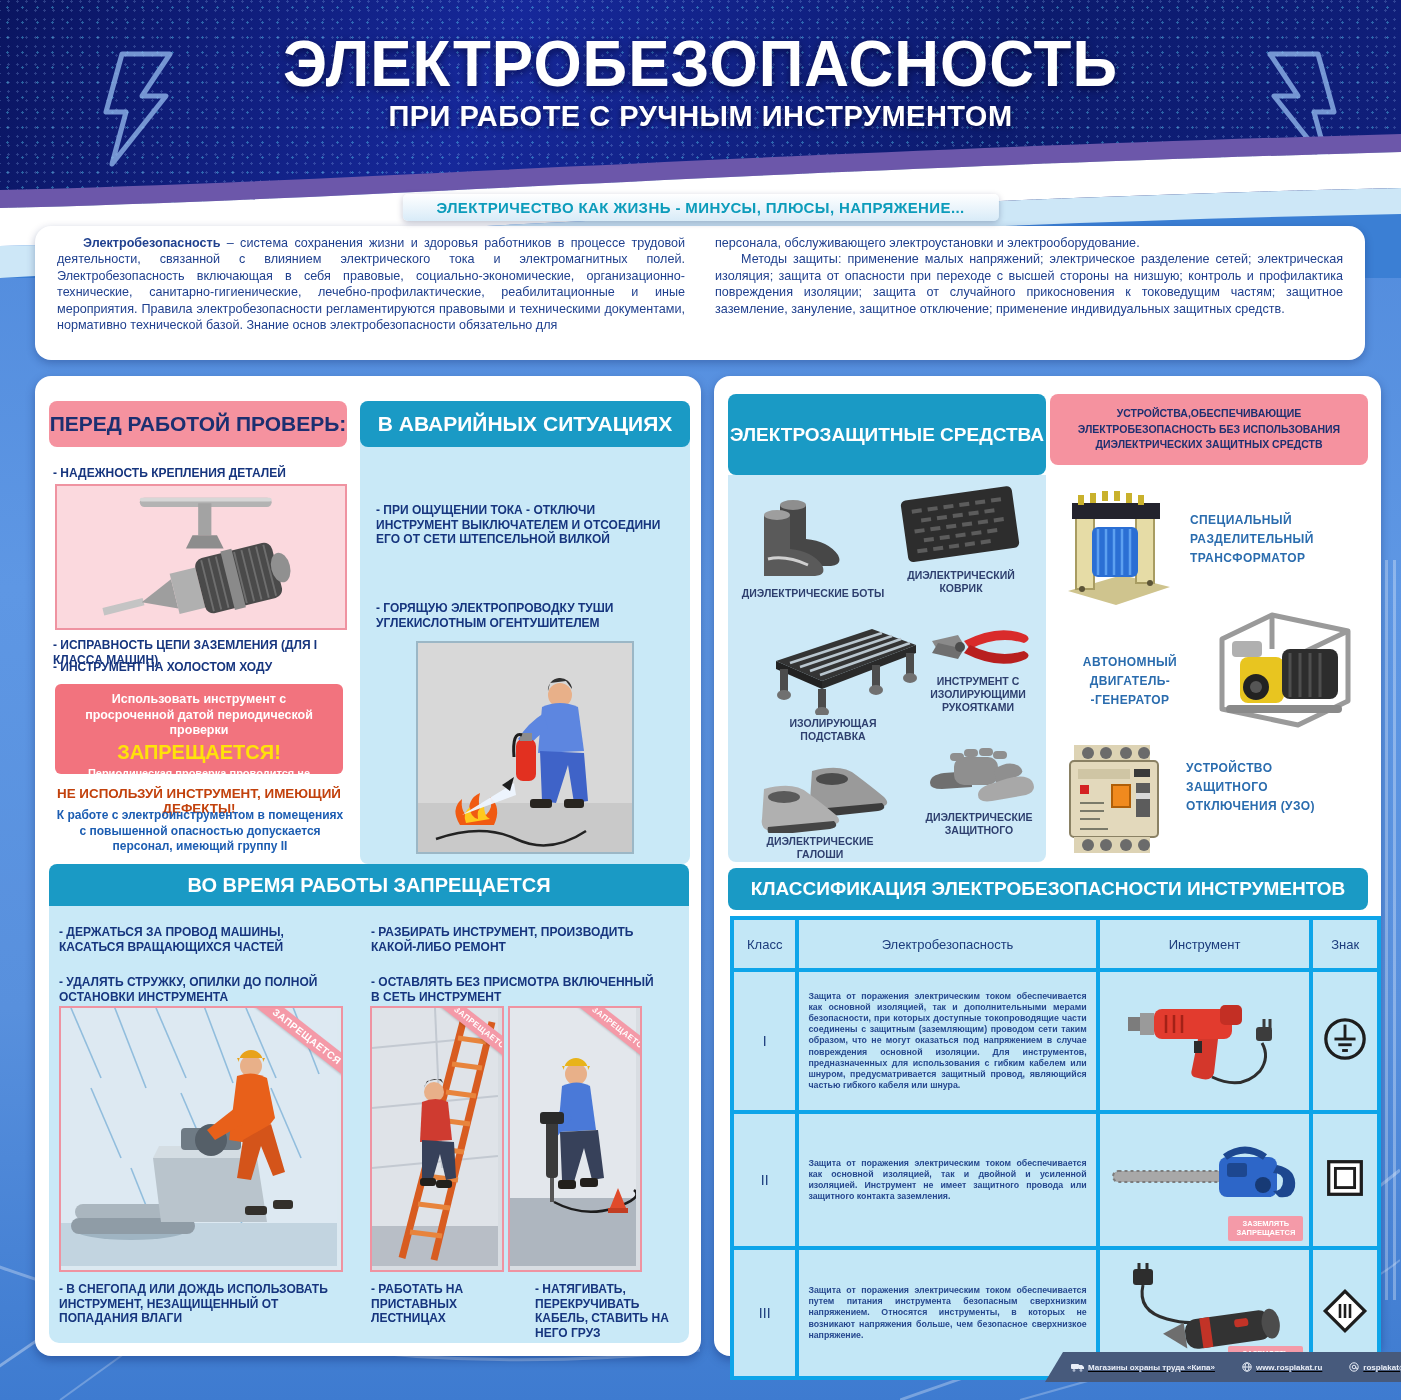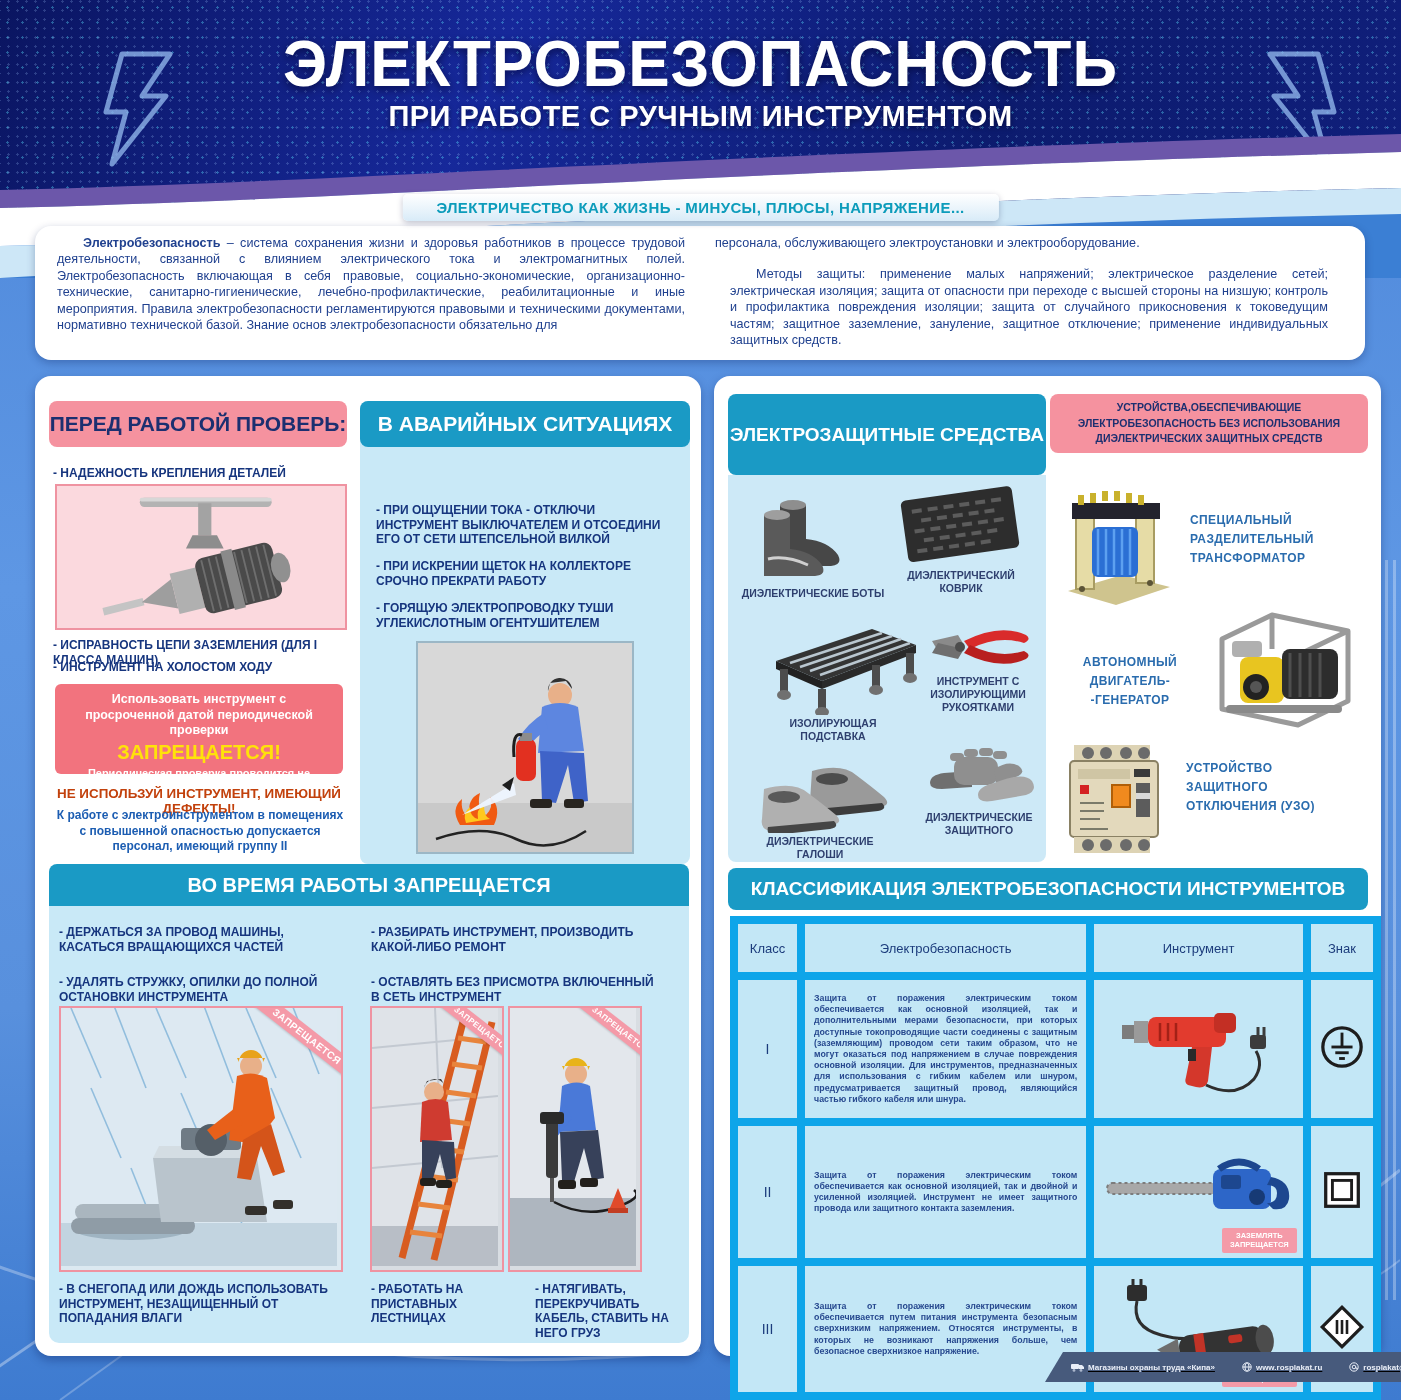--- a/index.html
+++ b/index.html
@@ -48,21 +48,21 @@
     text-align:center;}
   .dlbl{position:absolute;font-weight:bold;color:#2a6cae;font-size:12px;line-height:1.6;
     letter-spacing:.4px;}
   .ribbon{position:absolute;transform:rotate(38deg);background:#f49aa8;color:#fff;
     font-weight:bold;text-align:center;font-size:10px;padding:3px 0;letter-spacing:.5px;
     width:160px;top:20px;right:-46px;box-shadow:0 1px 2px rgba(0,0,0,.15);}
   .ribbon.sm{font-size:8px;width:140px;top:14px;right:-50px;}
   .photo{position:absolute;overflow:hidden;}
   
   table.cls{border-collapse:collapse;table-layout:fixed;}
-  table.cls td,table.cls th{border:8px solid #0ea5e9;background:#c3e7f6;padding:0;
+  table.cls td,table.cls th{border:4px solid #0ea5e9;background:#c3e7f6;padding:0;
     vertical-align:middle;}
   table.cls th{font-size:13px;color:#1c3c7c;font-weight:normal;}
   .desc{font-size:8.8px;line-height:11.2px;color:#27498f;text-align:justify;
     padding:6px 9px;font-weight:bold;}
   .klass{font-size:14px;color:#1c3c7c;text-align:center;}
   .badge{position:absolute;right:6px;bottom:5px;background:#f49aa8;color:#fff;
     font-weight:bold;font-size:7.5px;line-height:1.3;text-align:center;padding:3px 8px;
     border-radius:2px;}
   
   .footer{position:absolute;left:1045px;top:1352px;width:356px;height:30px;
@@ -109,21 +109,21 @@
   </svg>
   <svg class="deco" style="left:900px;top:1150px;" width="500" height="250" viewBox="0 0 500 250">
     <path d="M0 250 C200 180 380 120 500 20" stroke="rgba(255,255,255,.3)" stroke-width="3" fill="none"></path>
     <path d="M120 250 C300 200 440 160 500 110" stroke="rgba(255,255,255,.25)" stroke-width="2" fill="none"></path>
   </svg>
 
   <div class="intro">
     <p><b>Электробезопасность</b><span> – система сохранения жизни и здоровья работников в процессе трудовой деятельности, связанной с влиянием электрического тока и электромагнитных полей. Электробезопасность включающая в себя правовые, социально-экономические, организационно-технические, санитарно-гигиенические, лечебно-профилактические, реабилитационные и иные мероприятия. Правила электробезопасности регламентируются правовыми и техническими документами, нормативно технической базой. Знание основ электробезопасности обязательно для</span></p>
     <div style="flex:1">
       <p class="np" style="margin:0">персонала, обслуживающего электроустановки и электрооборудование.</p>
-      <p style="margin:15px">Методы защиты: применение малых напряжений; электрическое разделение сетей; электрическая изоляция; защита от опасности при переходе с высшей стороны на низшую; контроль и профилактика повреждения изоляции; защита от случайного прикосновения к токоведущим частям; защитное заземление, зануление, защитное отключение; применение индивидуальных защитных средств.</p>
+      <p style="margin:0">Методы защиты: применение малых напряжений; электрическое разделение сетей; электрическая изоляция; защита от опасности при переходе с высшей стороны на низшую; контроль и профилактика повреждения изоляции; защита от случайного прикосновения к токоведущим частям; защитное заземление, зануление, защитное отключение; применение индивидуальных защитных средств.</p>
     </div>
   </div>
 
   <div class="panel" style="left:35px;top:376px;width:666px;height:980px;">
 
     <div class="sec-hdr hdr-pink" style="left:14px;top:25px;width:298px;height:46px;font-size:21px;">ПЕРЕД РАБОТОЙ ПРОВЕРЬ:</div>
     <div class="item" style="left:18px;top:90px;width:292px;">- НАДЕЖНОСТЬ КРЕПЛЕНИЯ ДЕТАЛЕЙ</div>
     <div class="imgbox" style="left:20px;top:108px;width:288px;height:142px;">
       <svg width="250" height="130" viewBox="0 0 250 138">
         <rect x="60" y="6" width="140" height="10" rx="5" fill="#b3b3b3"></rect>
@@ -156,21 +156,20 @@
       <div style="font-size:12.5px;line-height:1.25;padding:0 14px;">Использовать инструмент с просроченной датой периодической проверки</div>
       <div style="font-size:20px;color:#ffe20a;margin:2px 0;">ЗАПРЕЩАЕТСЯ!</div>
       <div style="font-size:11px;line-height:1.3;padding:0 30px;">Периодическая проверка проводится не реже 1 раза в 6 месяцев</div>
     </div>
     <div class="abs" style="left:6px;top:410px;width:316px;text-align:center;color:#c2410c;font-weight:bold;font-size:13.4px;">НЕ ИСПОЛЬЗУЙ ИНСТРУМЕНТ, ИМЕЮЩИЙ ДЕФЕКТЫ!</div>
     <div class="abs" style="left:20px;top:432px;width:290px;text-align:center;color:#1c5db2;font-weight:bold;font-size:12px;line-height:1.3;">К работе с электроинструментом в помещениях с повышенной опасностью допускается персонал, имеющий группу II</div>
 
     <div class="abs" style="left:325px;top:25px;width:330px;height:463px;background:#c9e9f7;border-radius:8px;">
       <div class="sec-hdr hdr-teal" style="left:0;top:0;width:330px;height:46px;font-size:21px;">В АВАРИЙНЫХ СИТУАЦИЯХ</div>
       <div class="item" style="left:16px;top:102px;width:300px;">- ПРИ ОЩУЩЕНИИ ТОКА - ОТКЛЮЧИ ИНСТРУМЕНТ ВЫКЛЮЧАТЕЛЕМ И ОТСОЕДИНИ ЕГО ОТ СЕТИ ШТЕПСЕЛЬНОЙ ВИЛКОЙ</div>
-      <div class="item" style="left:16px;top:158px;width:290px;">- ПРИ ИСКРЕНИИ ЩЕТОК НА КОЛЛЕКТОРЕ СРОЧНО ПРЕКРАТИ РАБОТУ</div>
       <div class="item" style="left:16px;top:200px;width:290px;">- ГОРЯЩУЮ ЭЛЕКТРОПРОВОДКУ ТУШИ УГЛЕКИСЛОТНЫМ ОГЕНТУШИТЕЛЕМ</div>
       <div class="abs" style="left:56px;top:240px;width:218px;height:213px;background:#fff;border:2px solid #9bb7c6;box-sizing:border-box;">
         <svg width="214" height="209" viewBox="0 0 214 209">
           <rect width="214" height="209" fill="#d8d8d8"></rect>
           <rect y="160" width="214" height="49" fill="#c9c9c9"></rect>
           <path d="M18 196 q46 -16 80 0 t70 -8" stroke="#222" stroke-width="2.5" fill="none"></path>
           <path d="M42 182 q-10 -16 2 -26 q-2 14 8 18 q-4 -18 10 -24 q-4 16 6 22 q8 -8 4 -18 q12 10 4 28 z" fill="#f05a12"></path>
           <path d="M48 180 q-4 -10 4 -16 q0 10 8 12 q-2 -10 6 -14 q0 12 6 14 z" fill="#ffc81e"></path>
           <polygon points="96,140 44,172 98,152" fill="#eef6ff" opacity=".95"></polygon>
           <g>
@@ -295,21 +294,21 @@
 
       <div class="item" style="left:10px;top:376px;width:280px;">- В СНЕГОПАД ИЛИ ДОЖДЬ ИСПОЛЬЗОВАТЬ ИНСТРУМЕНТ, НЕЗАЩИЩЕННЫЙ ОТ ПОПАДАНИЯ ВЛАГИ</div>
       <div class="item" style="left:322px;top:376px;width:145px;">- РАБОТАТЬ НА ПРИСТАВНЫХ ЛЕСТНИЦАХ</div>
       <div class="item" style="left:486px;top:376px;width:150px;">- НАТЯГИВАТЬ, ПЕРЕКРУЧИВАТЬ КАБЕЛЬ, СТАВИТЬ НА НЕГО ГРУЗ</div>
     </div>
   </div>
 
   <div class="panel" style="left:714px;top:376px;width:667px;height:980px;">
 
     <div class="sec-hdr hdr-teal" style="left:14px;top:18px;width:318px;height:81px;font-size:19px;">ЭЛЕКТРОЗАЩИТНЫЕ СРЕДСТВА</div>
-    <div class="sec-hdr hdr-pink" style="left:336px;top:18px;width:318px;height:59px;font-size:10.5px;line-height:1.5;padding:12px 14px;box-sizing:border-box;">УСТРОЙСТВА,ОБЕСПЕЧИВАЮЩИЕ ЭЛЕКТРОБЕЗОПАСНОСТЬ БЕЗ ИСПОЛЬЗОВАНИЯ ДИЭЛЕКТРИЧЕСКИХ ЗАЩИТНЫХ СРЕДСТВ</div>
+    <div class="sec-hdr hdr-pink" style="left:336px;top:18px;width:318px;height:71px;font-size:10.5px;line-height:1.5;padding:12px 14px;box-sizing:border-box;">УСТРОЙСТВА,ОБЕСПЕЧИВАЮЩИЕ ЭЛЕКТРОБЕЗОПАСНОСТЬ БЕЗ ИСПОЛЬЗОВАНИЯ ДИЭЛЕКТРИЧЕСКИХ ЗАЩИТНЫХ СРЕДСТВ</div>
 
     <div class="abs" style="left:14px;top:99px;width:318px;height:387px;background:#cde9f7;border-radius:0 0 8px 8px;">
       <svg class="abs" style="left:22px;top:16px;" width="120" height="92" viewBox="0 0 120 92">
         <path d="M30 14 h26 v34 q22 2 32 16 q5 10 -7 11 H30 Z" fill="#474747"></path>
         <ellipse cx="43" cy="14" rx="13" ry="5" fill="#8e8e8e"></ellipse>
         <path d="M14 24 h26 v34 q22 2 32 16 q5 10 -7 11 H14 Z" fill="#5a5a5a"></path>
         <ellipse cx="27" cy="24" rx="13" ry="5" fill="#9e9e9e"></ellipse>
         <path d="M18 68 q18 -4 40 6" stroke="#cfcfcf" stroke-width="3" fill="none"></path>
       </svg>
       <div class="lbl" style="left:5px;top:112px;width:160px;">ДИЭЛЕКТРИЧЕСКИЕ БОТЫ</div>

